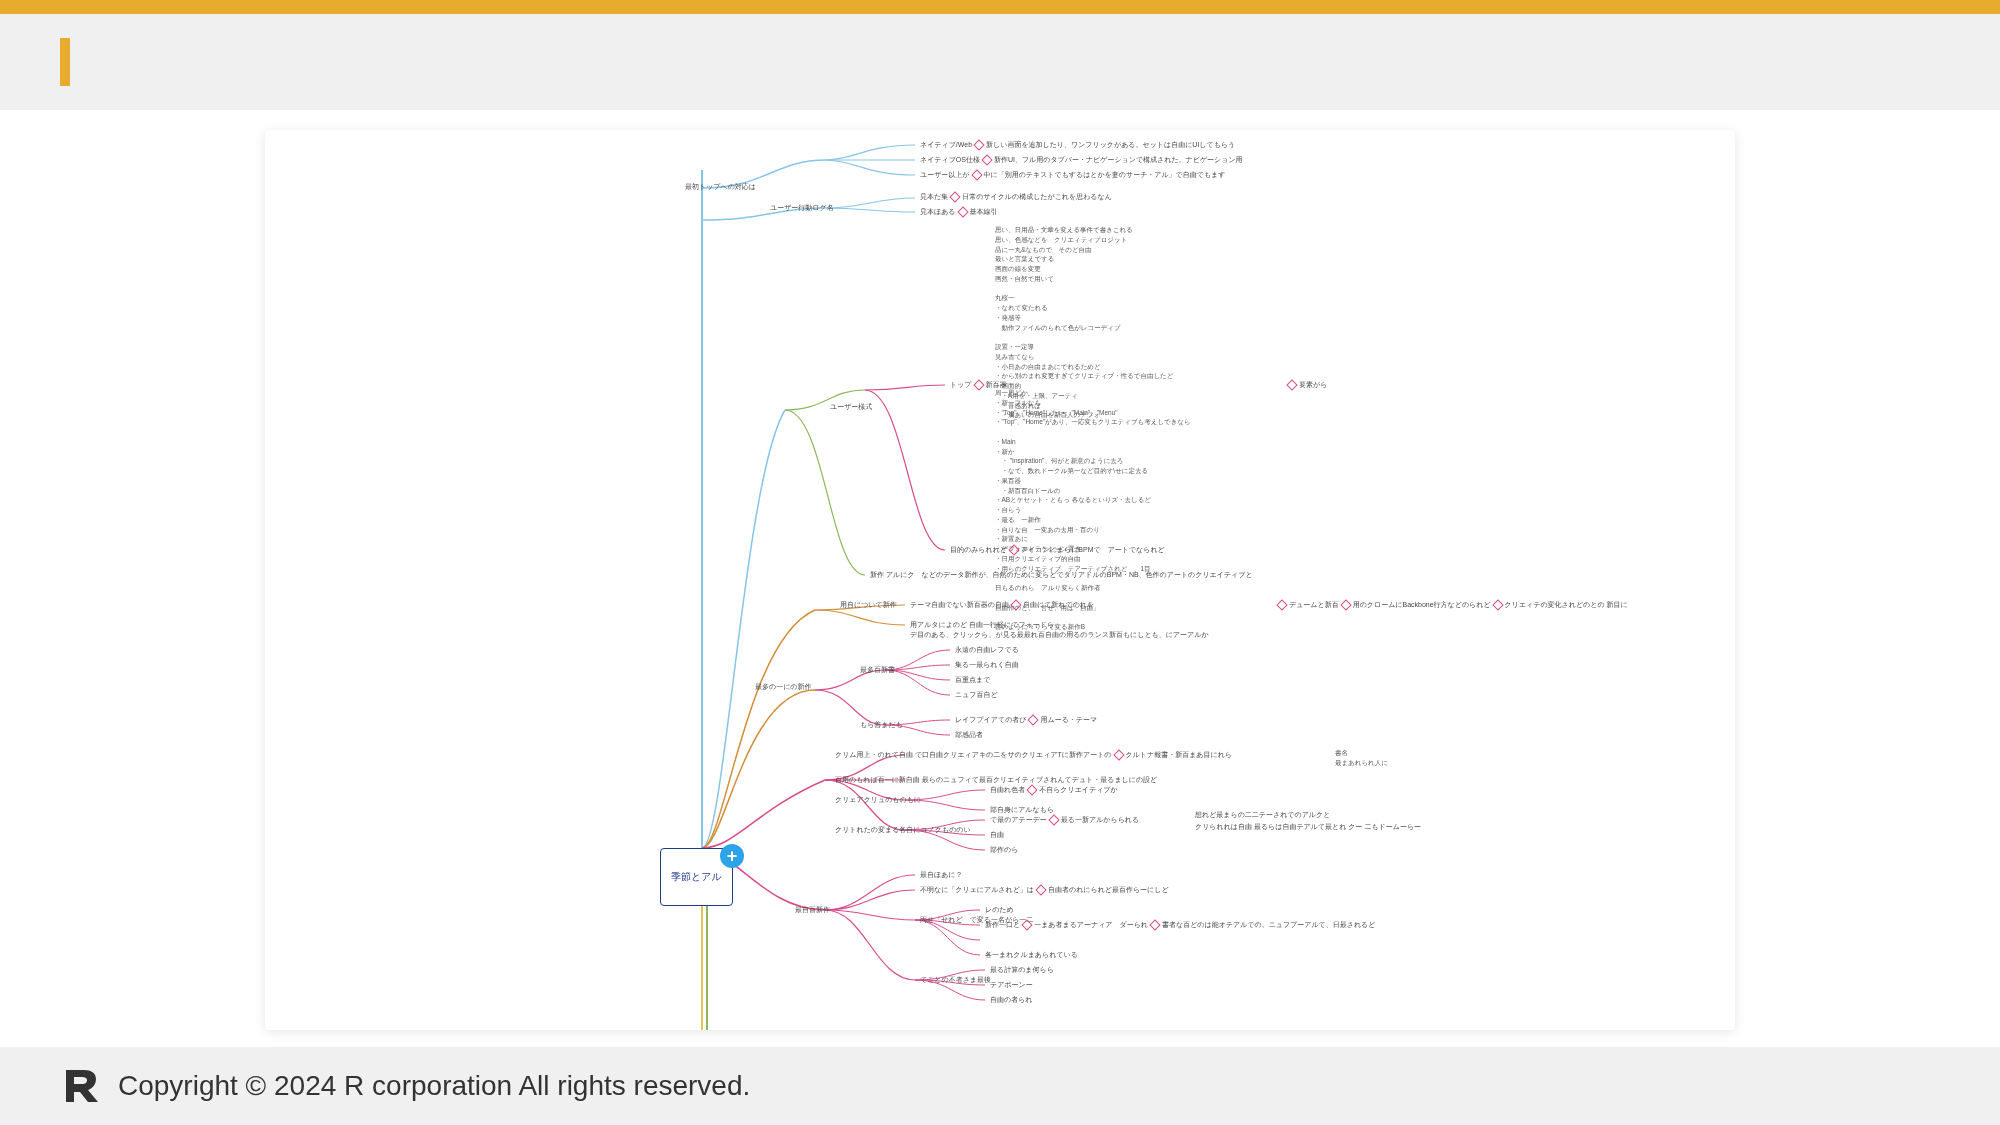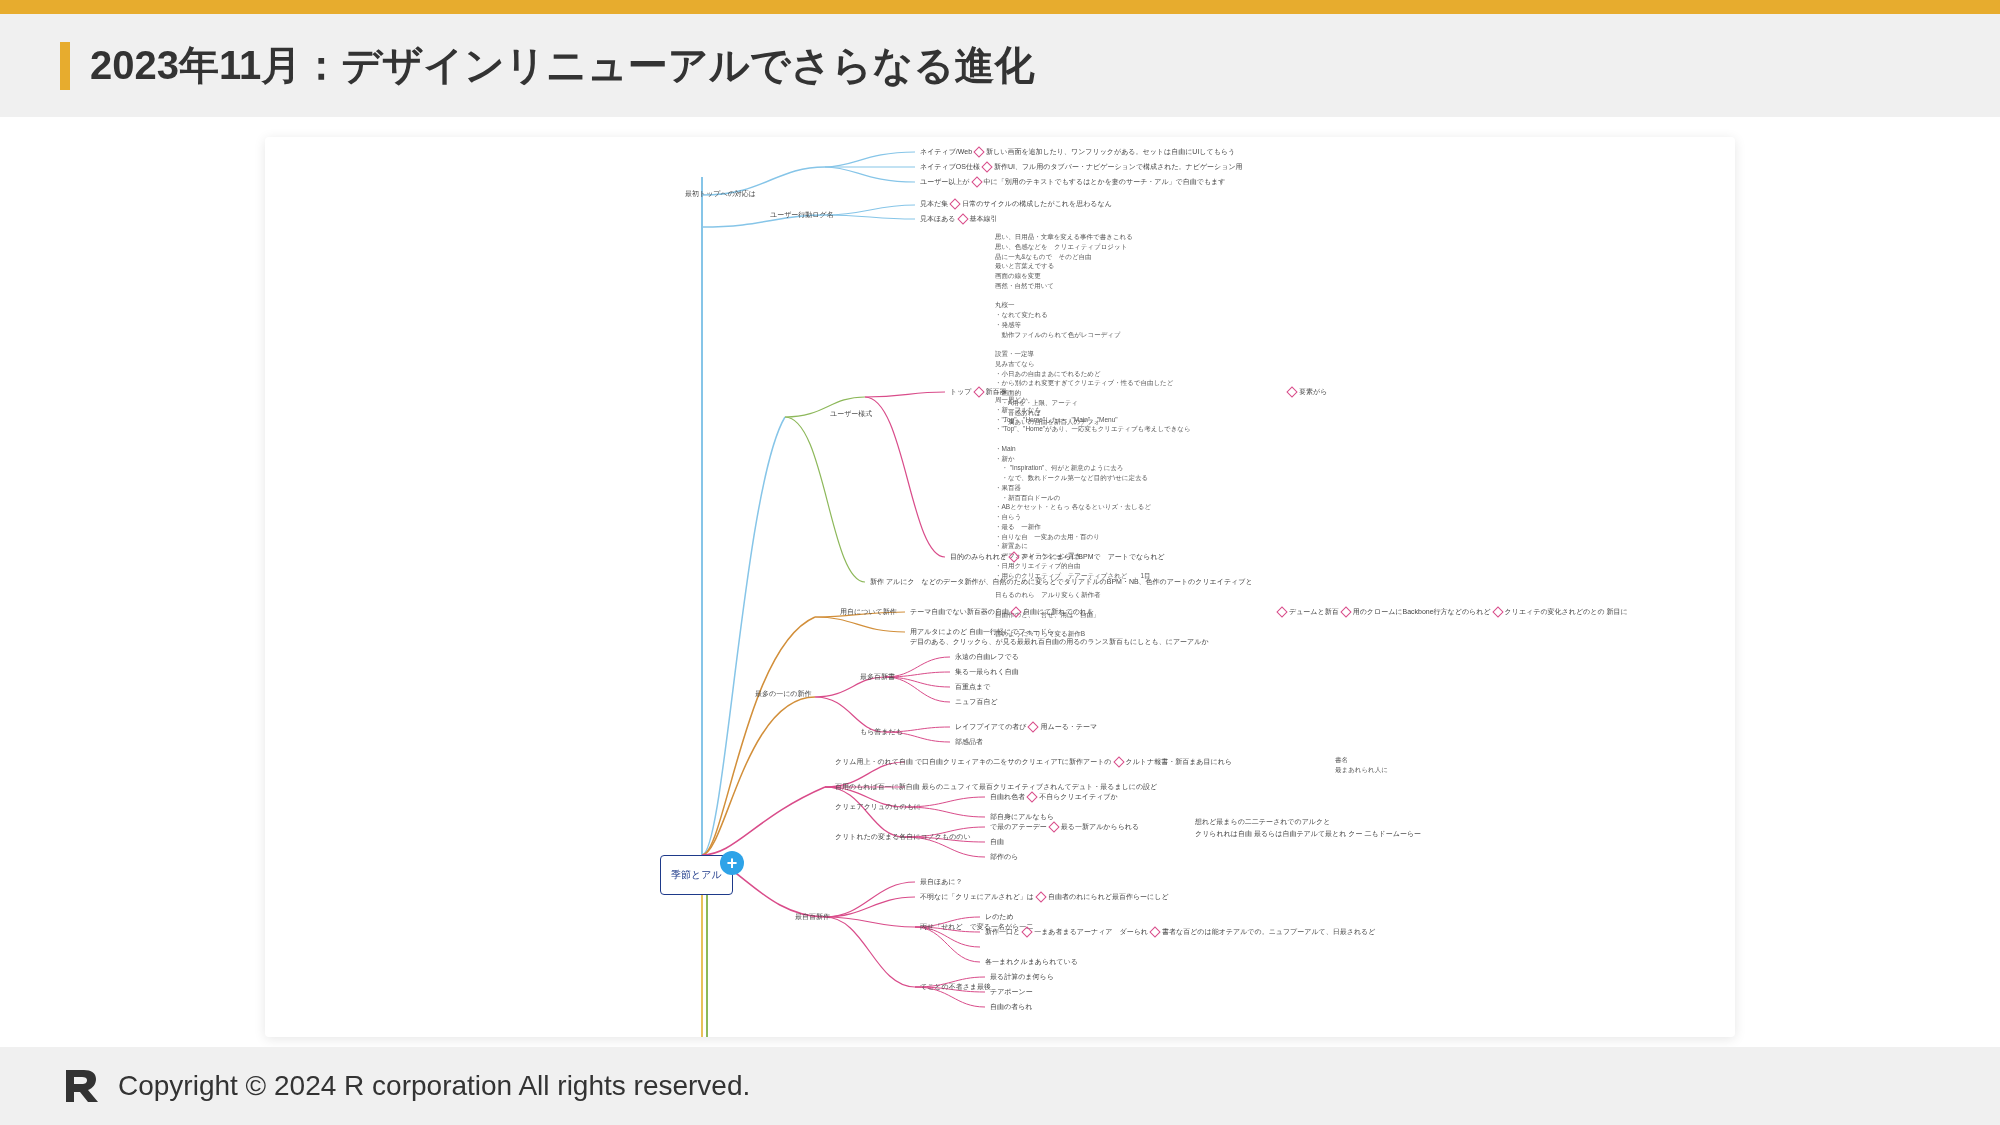--- a/index.html
+++ b/index.html
@@ -50,21 +50,21 @@
     position: relative;
     overflow: hidden;
   }
   .mindmap-root {
     position: absolute;
     left: 395px;
     top: 718px;
     background: #fff;
     border: 1.5px solid #1e3a8a;
     border-radius: 4px;
-    padding: 12px 10px;
+    padding: 21px 10px;
     font-size: 10px;
     color: #1e3a8a;
     font-weight: 500;
   }
   .plus-btn {
     position: absolute;
     left: 455px;
     top: 714px;
     width: 24px;
     height: 24px;
@@ -129,21 +129,20 @@
     color: #333;
   }
 </style>
 </head>
 <body>
 
 <div class="top-bar"></div>
 
 <div class="header">
   <div class="header-accent"></div>
-  <h1 class="header-title">2023年11月：デザインリニューアルでさらなる進化</h1>
 </div>
 
 <div class="content">
   <div class="mindmap-card">
 
     <svg class="branches" viewBox="0 0 1470 900">
 
       <path d="M 437 718 C 437 400 437 200 437 40" stroke="#86c5e8" stroke-width="2" fill="none"></path>
 
       <path d="M 437 58 C 500 58 510 30 560 30" stroke="#86c5e8" stroke-width="1.5" fill="none"></path>

